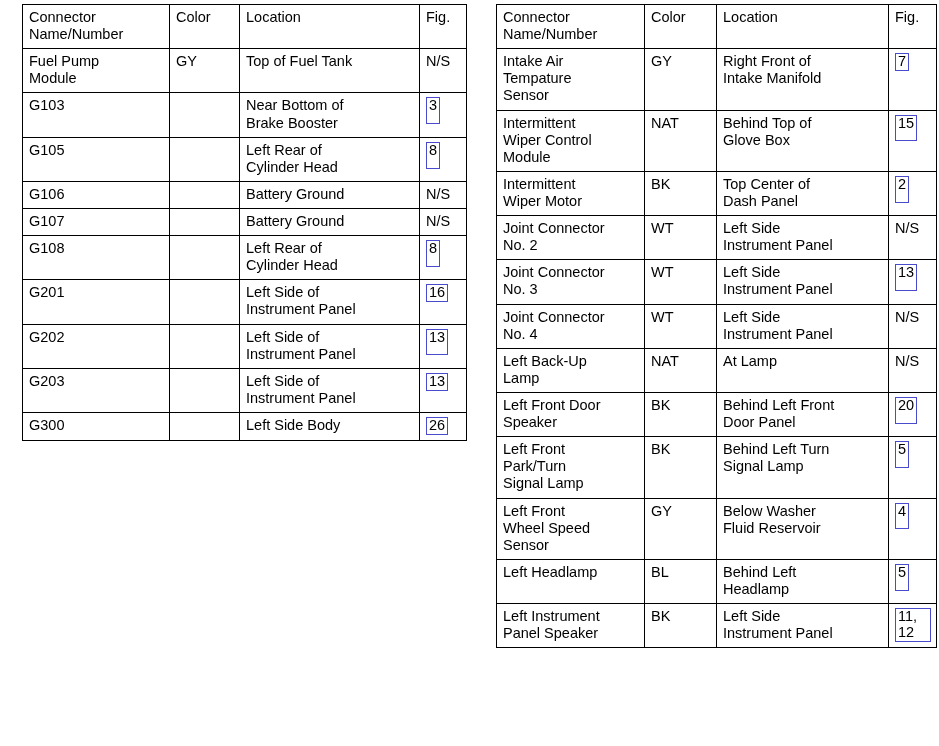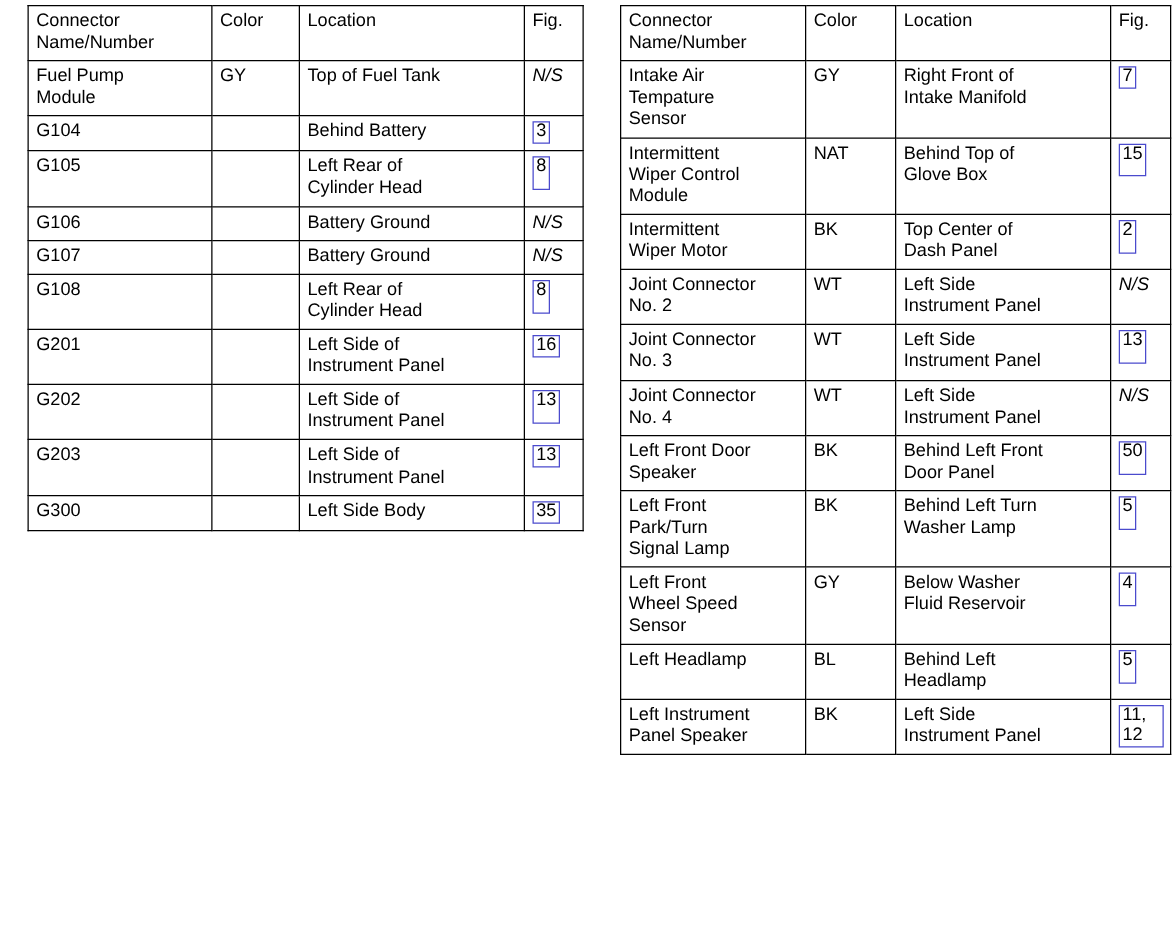--- a/index.html
+++ b/index.html
@@ -76,21 +76,20 @@
     line-height: 1.1;
     font-size: 14.5px;
     color: #000;
   }
   .figbox.tall {
     padding-bottom: 9px;
   }
   .fignum-plain {
     display: inline-block;
     font-size: 14.5px;
-    font-style: italic;
   }
   .hl-pad {
     background: #ffff00;
     display: inline;
     box-decoration-break: clone;
     -webkit-box-decoration-break: clone;
   }
   tr.highlight-row td.name .cell-text,
   tr.highlight-row td.loc .cell-text {
     background: transparent;
@@ -135,29 +134,30 @@
             <td class="color">
               <span class="cell-text">GY</span>
             </td>
             <td class="loc">
               <span class="cell-text">Top of Fuel Tank</span>
             </td>
             <td class="fig"><span class="fignum-plain">N/S</span></td>
           </tr>
           <tr>
             <td class="name">
-              <span class="cell-text">G104</span>
-            </td>
-            <td class="color">
-              <span class="cell-text"></span>
-            </td>
-            <td class="loc">
-              <span class="cell-text">Behind Battery</span>
-            </td>
-            <td class="fig"><span class="figbox">3</span></td>
+              <span class="cell-text">G103</span>
+            </td>
+            <td class="color">
+              <span class="cell-text"></span>
+            </td>
+            <td class="loc">
+              <span class="cell-text">Near Bottom of
+Brake Booster</span>
+            </td>
+            <td class="fig"><span class="figbox tall">3</span></td>
           </tr>
           <tr>
             <td class="name">
               <span class="cell-text">G105</span>
             </td>
             <td class="color">
               <span class="cell-text"></span>
             </td>
             <td class="loc">
               <span class="cell-text">Left Rear of
@@ -244,21 +244,21 @@
           <tr>
             <td class="name">
               <span class="cell-text">G300</span>
             </td>
             <td class="color">
               <span class="cell-text"></span>
             </td>
             <td class="loc">
               <span class="cell-text">Left Side Body</span>
             </td>
-            <td class="fig"><span class="figbox">35</span></td>
+            <td class="fig"><span class="figbox">26</span></td>
           </tr>
         </tbody>
     </table>
   </div>
 
   <div class="table-wrap right">
     <table class="right">
       <colgroup>
         <col class="c-name">
           <col class="c-color">
@@ -360,44 +360,57 @@
               <span class="cell-text">WT</span>
             </td>
             <td class="loc">
               <span class="cell-text">Left Side
 Instrument Panel</span>
             </td>
             <td class="fig"><span class="fignum-plain">N/S</span></td>
           </tr>
           <tr>
             <td class="name">
+              <span class="cell-text">Left Back-Up
+Lamp</span>
+            </td>
+            <td class="color">
+              <span class="cell-text">NAT</span>
+            </td>
+            <td class="loc">
+              <span class="cell-text">At Lamp</span>
+            </td>
+            <td class="fig"><span class="fignum-plain">N/S</span></td>
+          </tr>
+          <tr>
+            <td class="name">
               <span class="cell-text">Left Front Door
 Speaker</span>
             </td>
             <td class="color">
               <span class="cell-text">BK</span>
             </td>
             <td class="loc">
               <span class="cell-text">Behind Left Front
 Door Panel</span>
             </td>
-            <td class="fig"><span class="figbox tall">50</span></td>
+            <td class="fig"><span class="figbox tall">20</span></td>
           </tr>
           <tr>
             <td class="name">
               <span class="cell-text">Left Front
 Park/Turn
 Signal Lamp</span>
             </td>
             <td class="color">
               <span class="cell-text">BK</span>
             </td>
             <td class="loc">
               <span class="cell-text">Behind Left Turn
-Washer Lamp</span>
+Signal Lamp</span>
             </td>
             <td class="fig"><span class="figbox tall">5</span></td>
           </tr>
           <tr>
             <td class="name">
               <span class="cell-text">Left Front
 Wheel Speed
 Sensor</span>
             </td>
             <td class="color">

